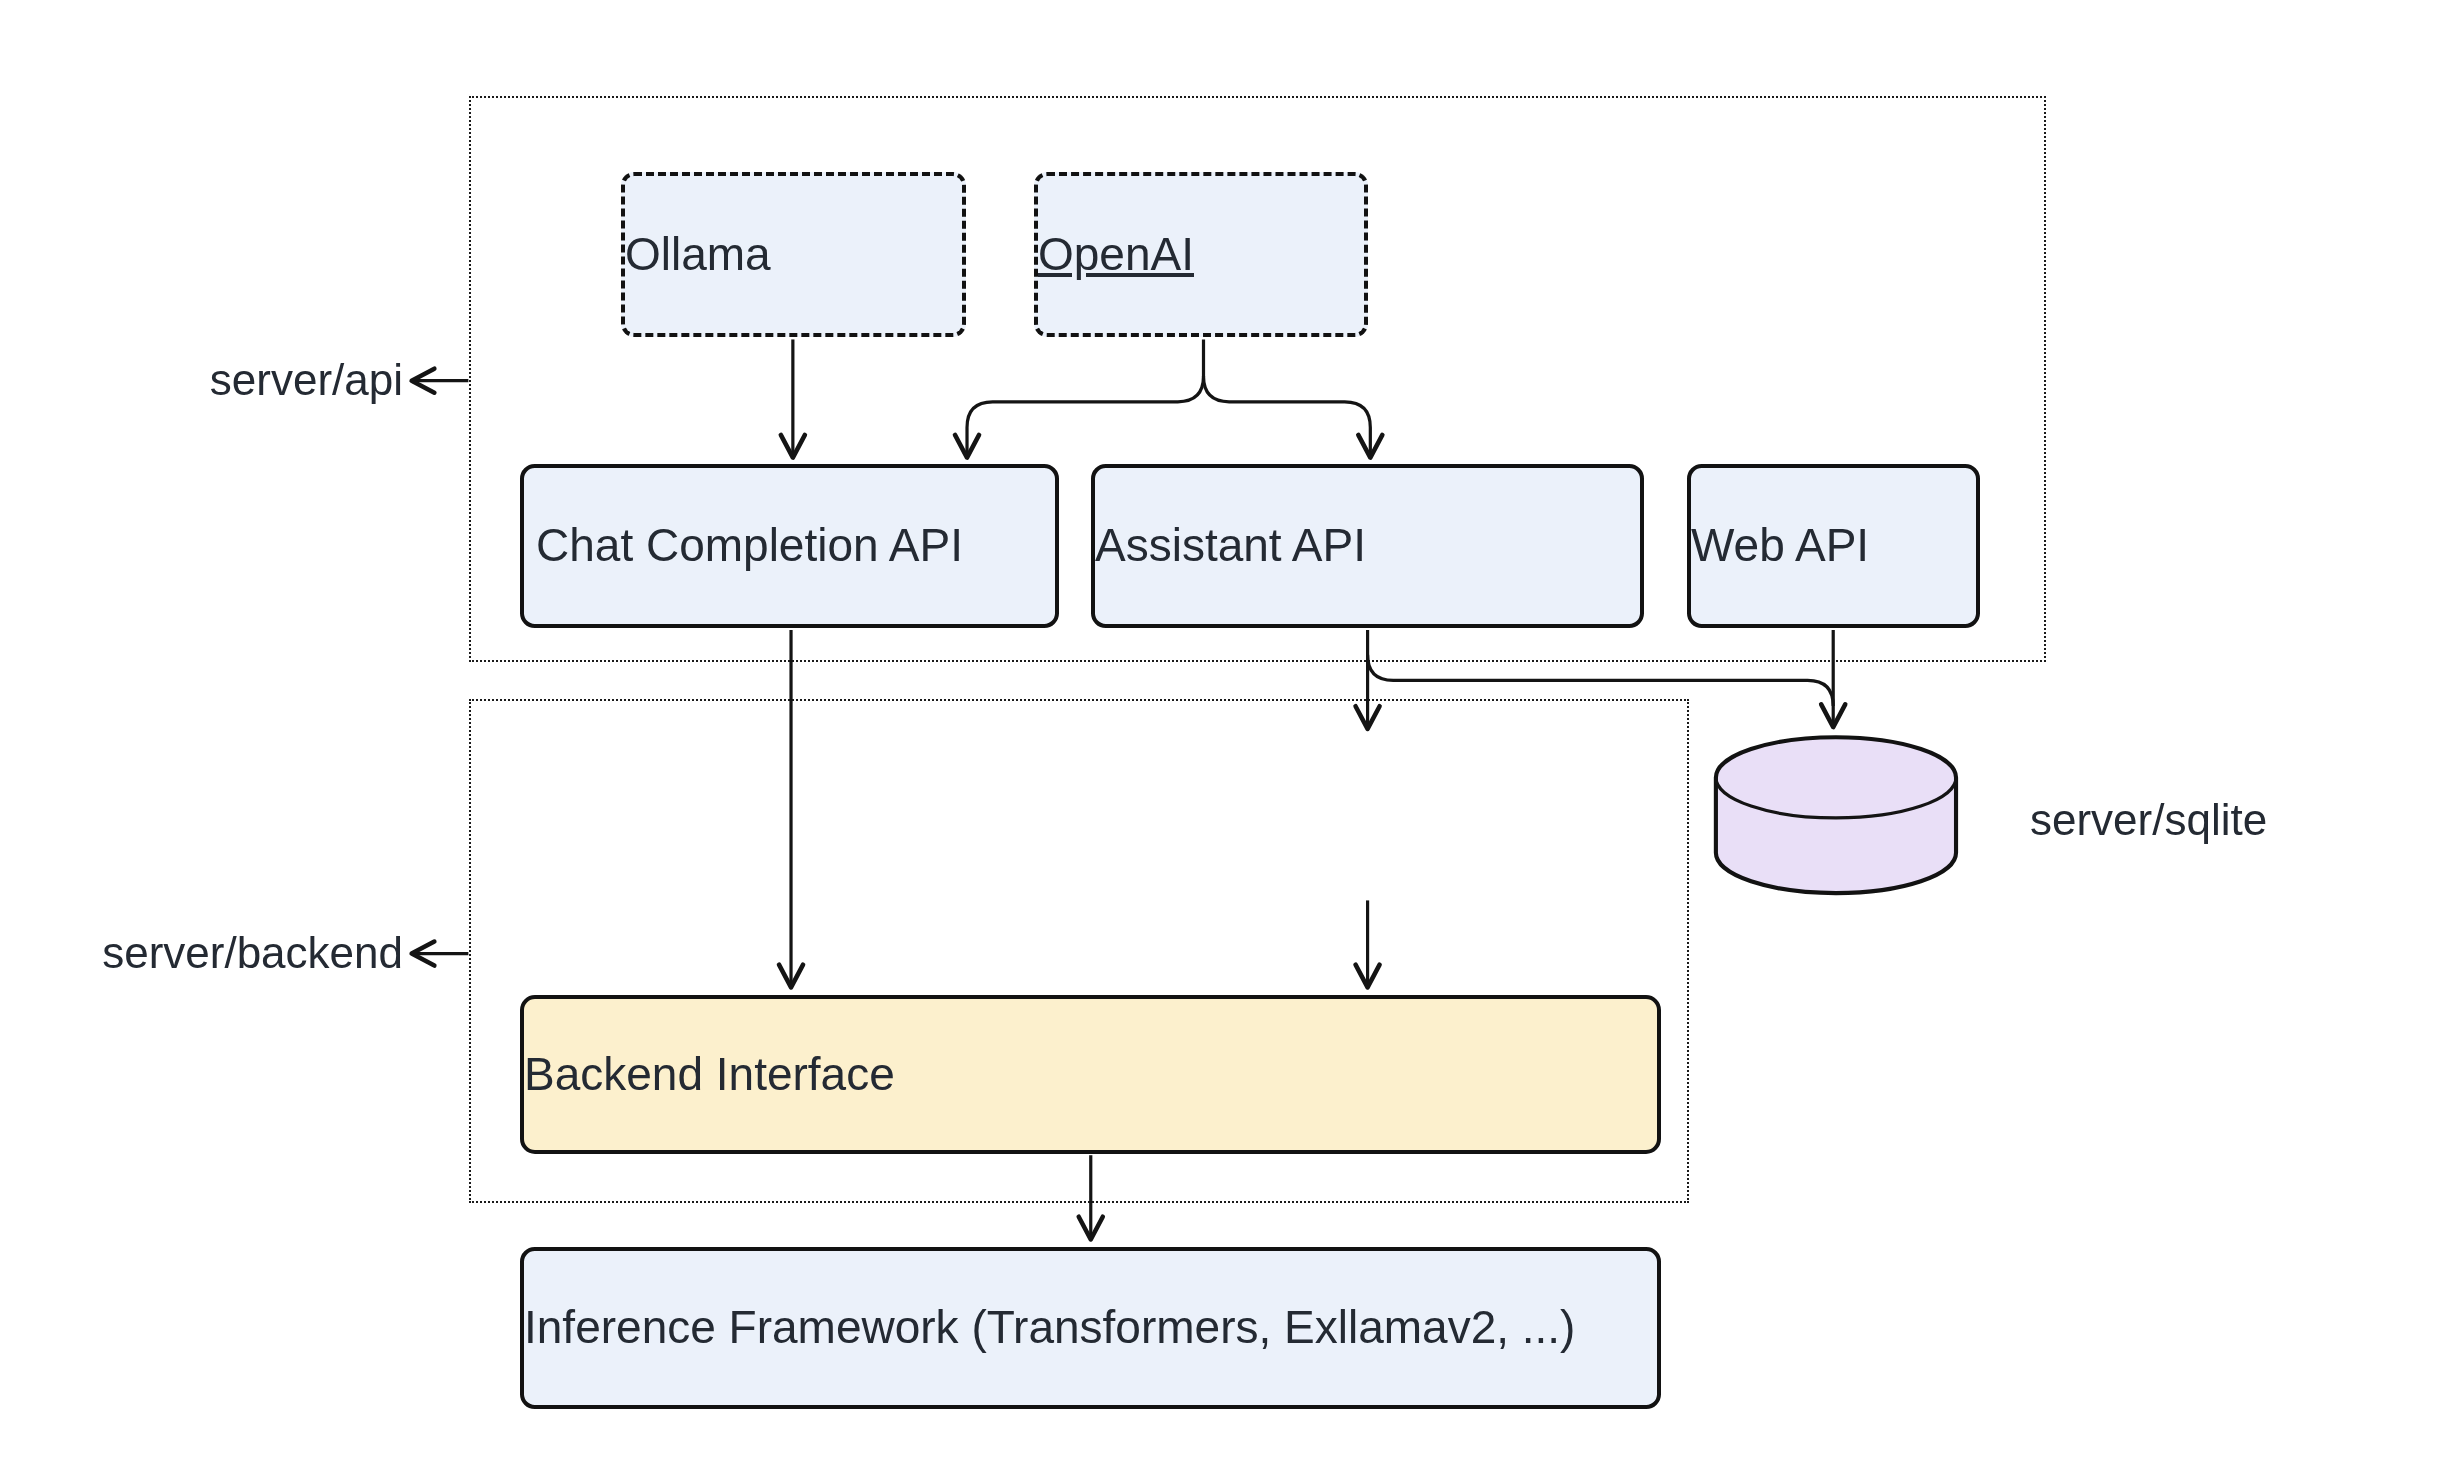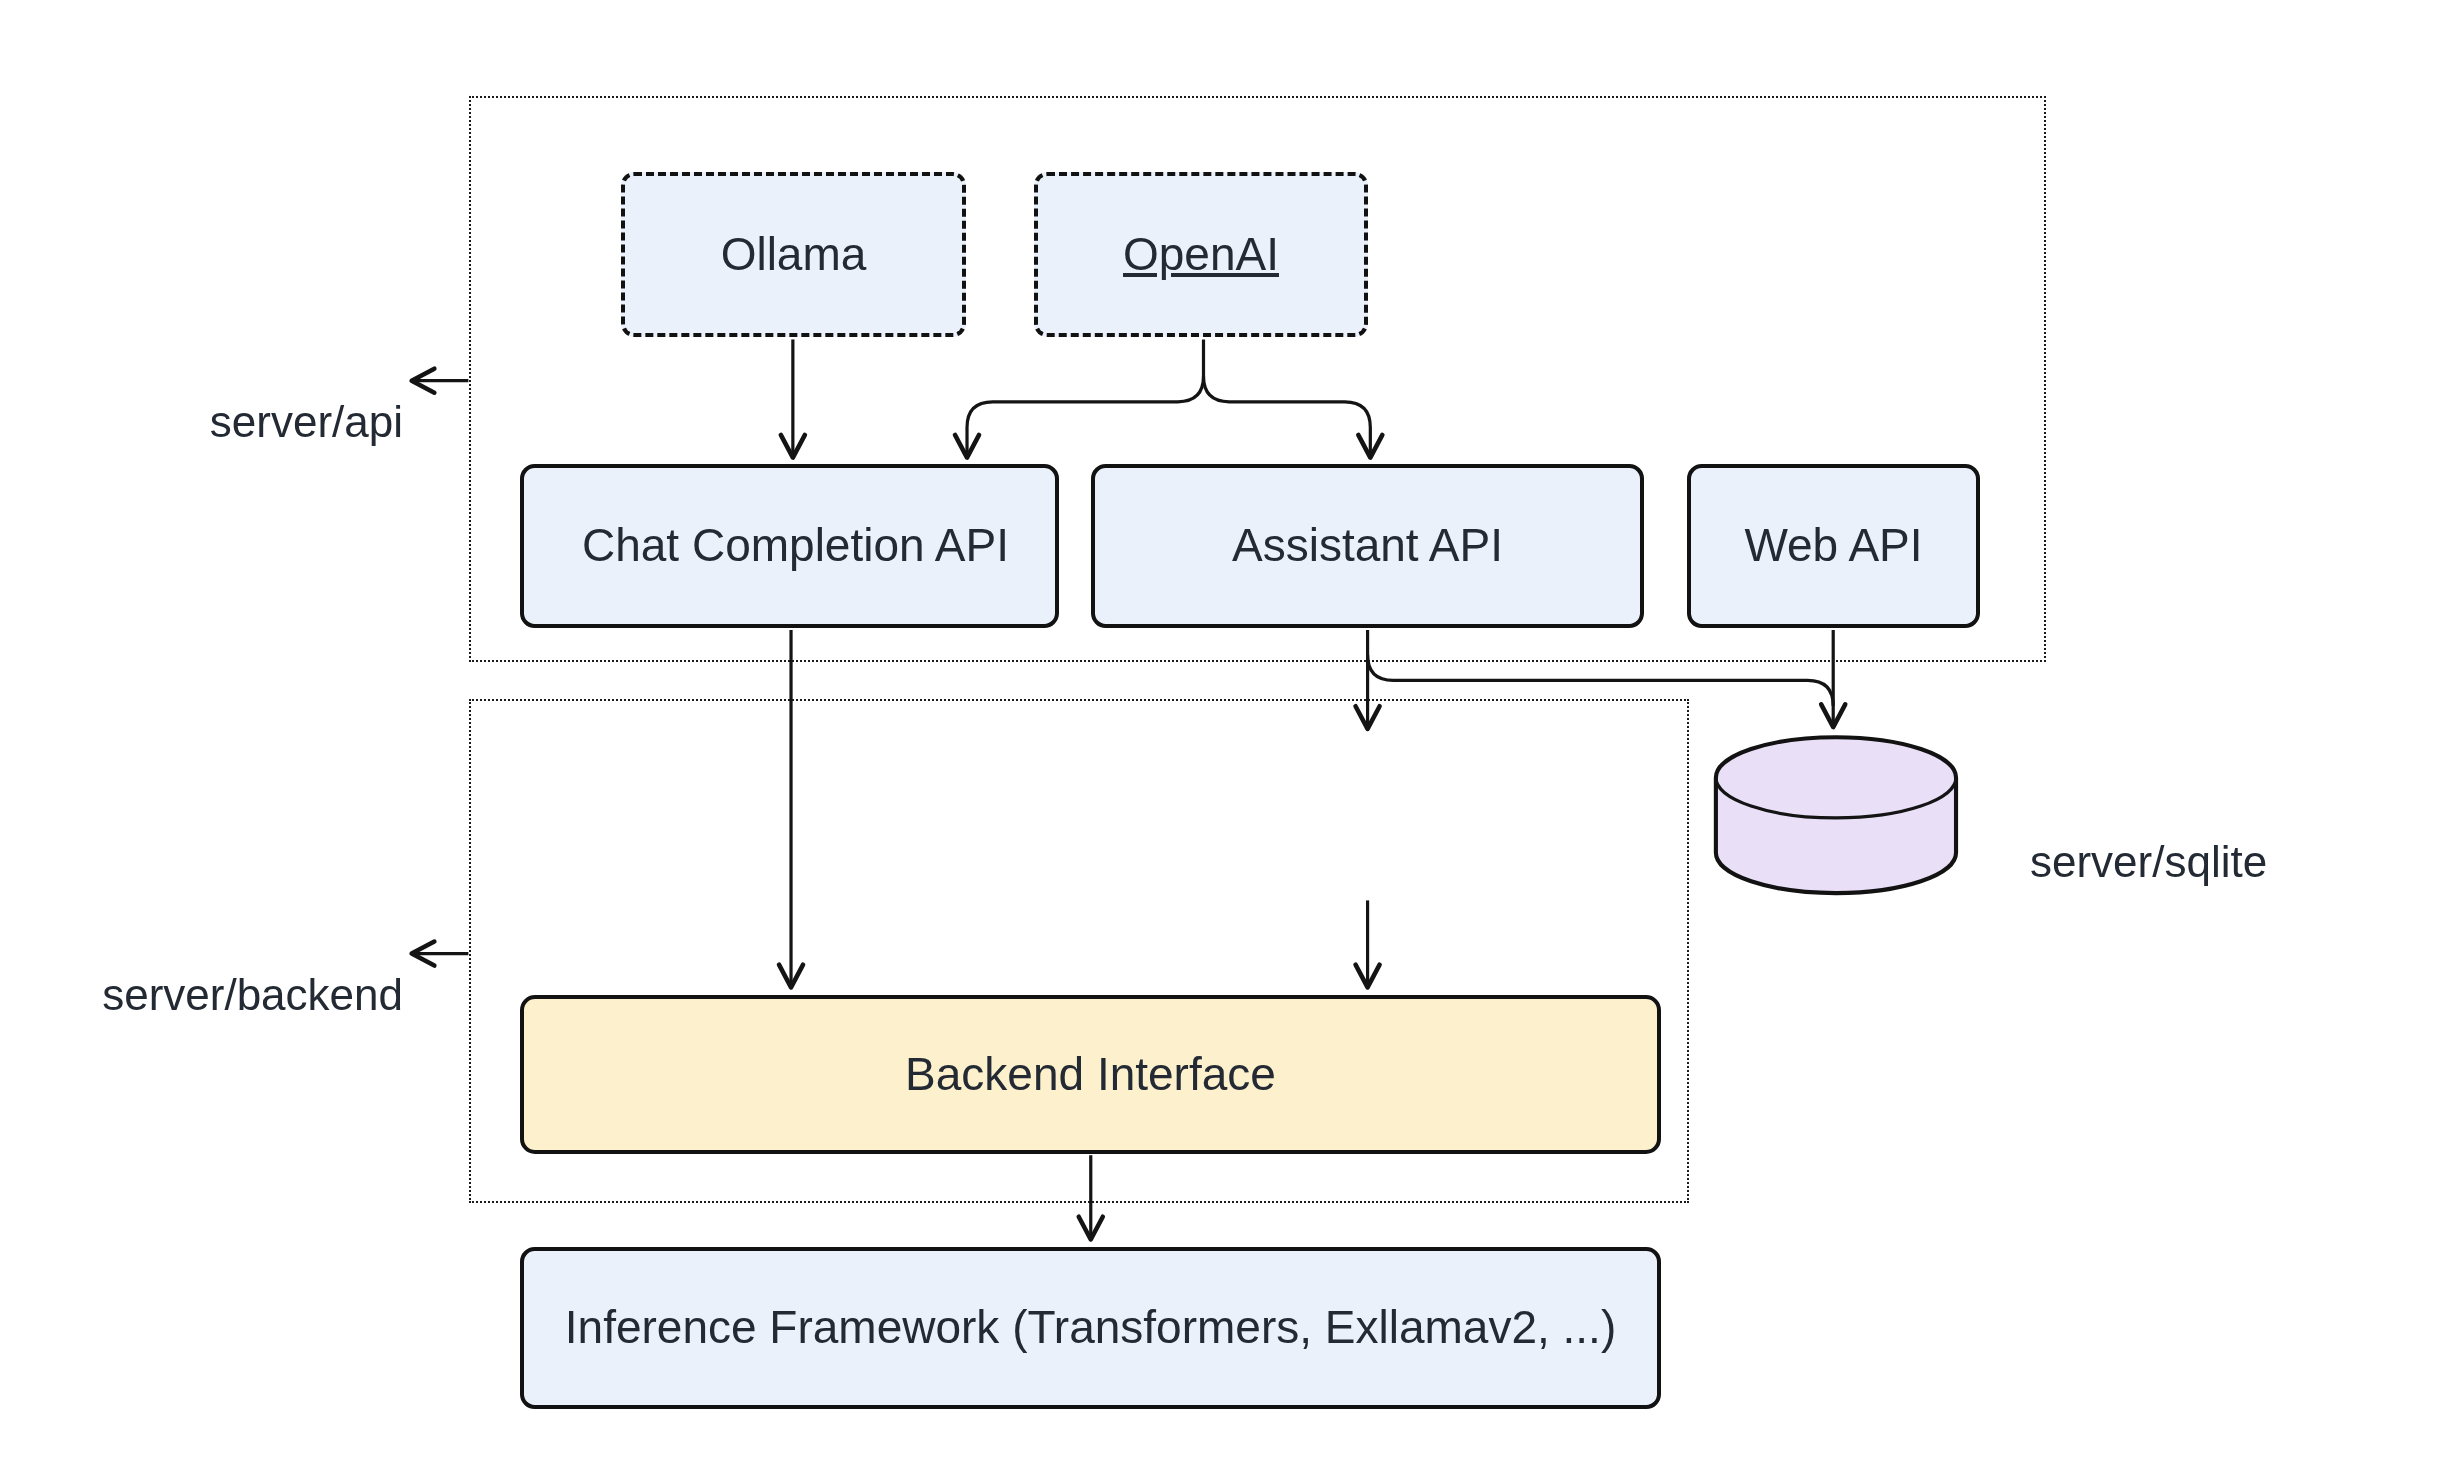--- a/index.html
+++ b/index.html
@@ -12,38 +12,37 @@
     overflow:hidden;
   }
   .container{
     position:absolute;
     border:2.8px dotted #1a1a1a;
     background:transparent;
     z-index:1;
   }
   .node{
     position:absolute;
-    display:flex;align-items:center;justify-content:center;
+    display:flex;align-items:center;
     text-align:center;
     border:4.1px solid #121212;
     border-radius:14.7px;
     font-size:46px;
     line-height:1.25;
     color:#242a33;
     z-index:2;
     box-sizing:border-box;
   }
   .node.dashed{border-style:dashed;border-radius:13px;}
   .side-label{
     position:absolute;
     font-size:44px;
     color:#242a33;
     white-space:nowrap;
     z-index:3;
-    margin-top:42px;
   }
   .sqlite-label{
     position:absolute;
     display:flex;align-items:center;justify-content:center;
     font-size:44px;
     color:#242a33;
     z-index:4;
   }
   svg.wires{
     position:absolute;left:0;top:0;

